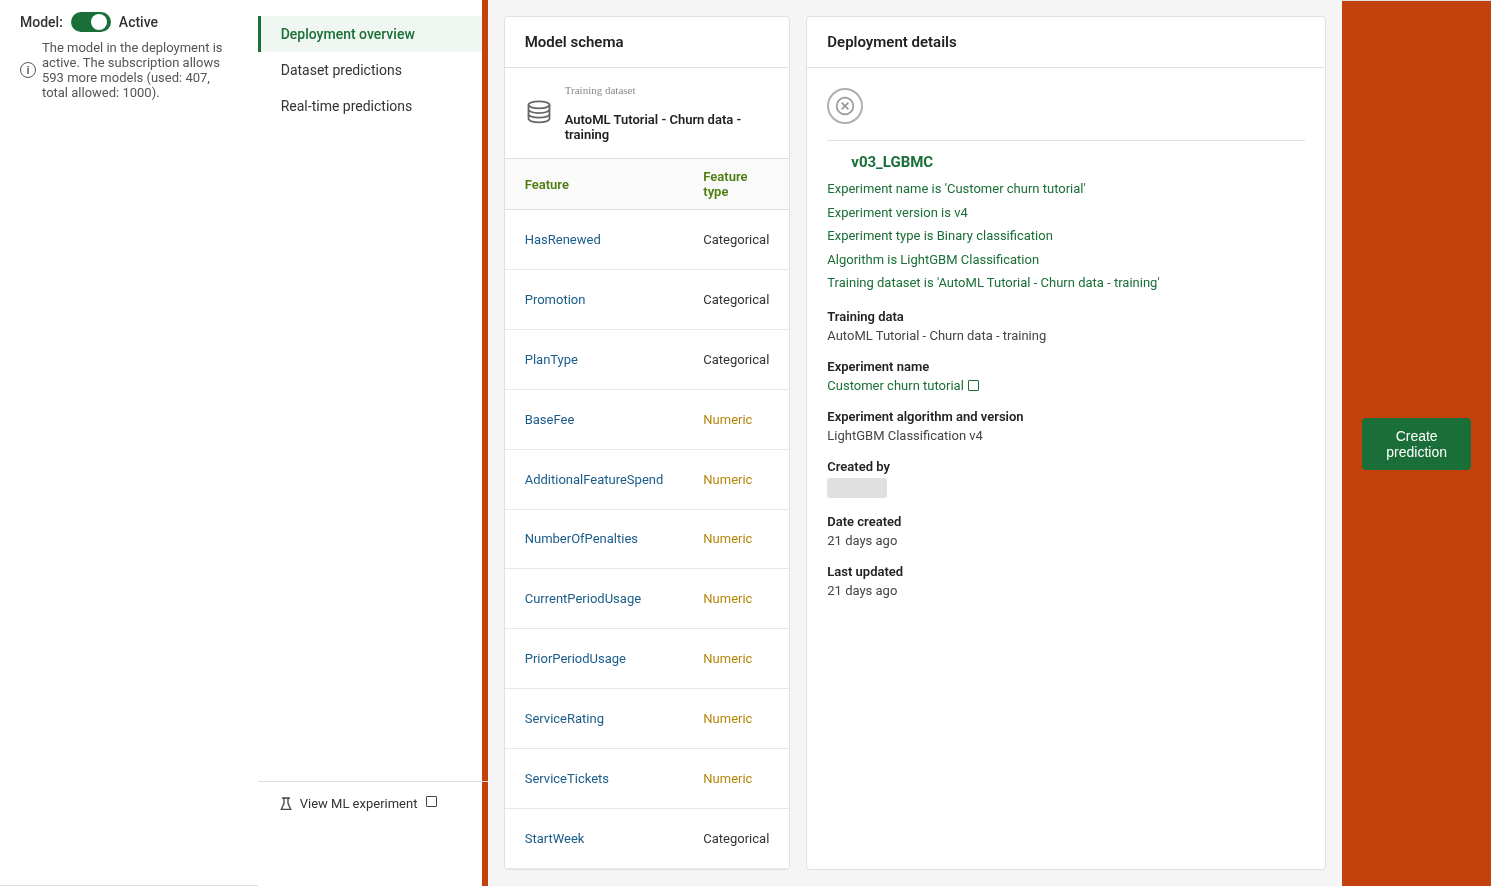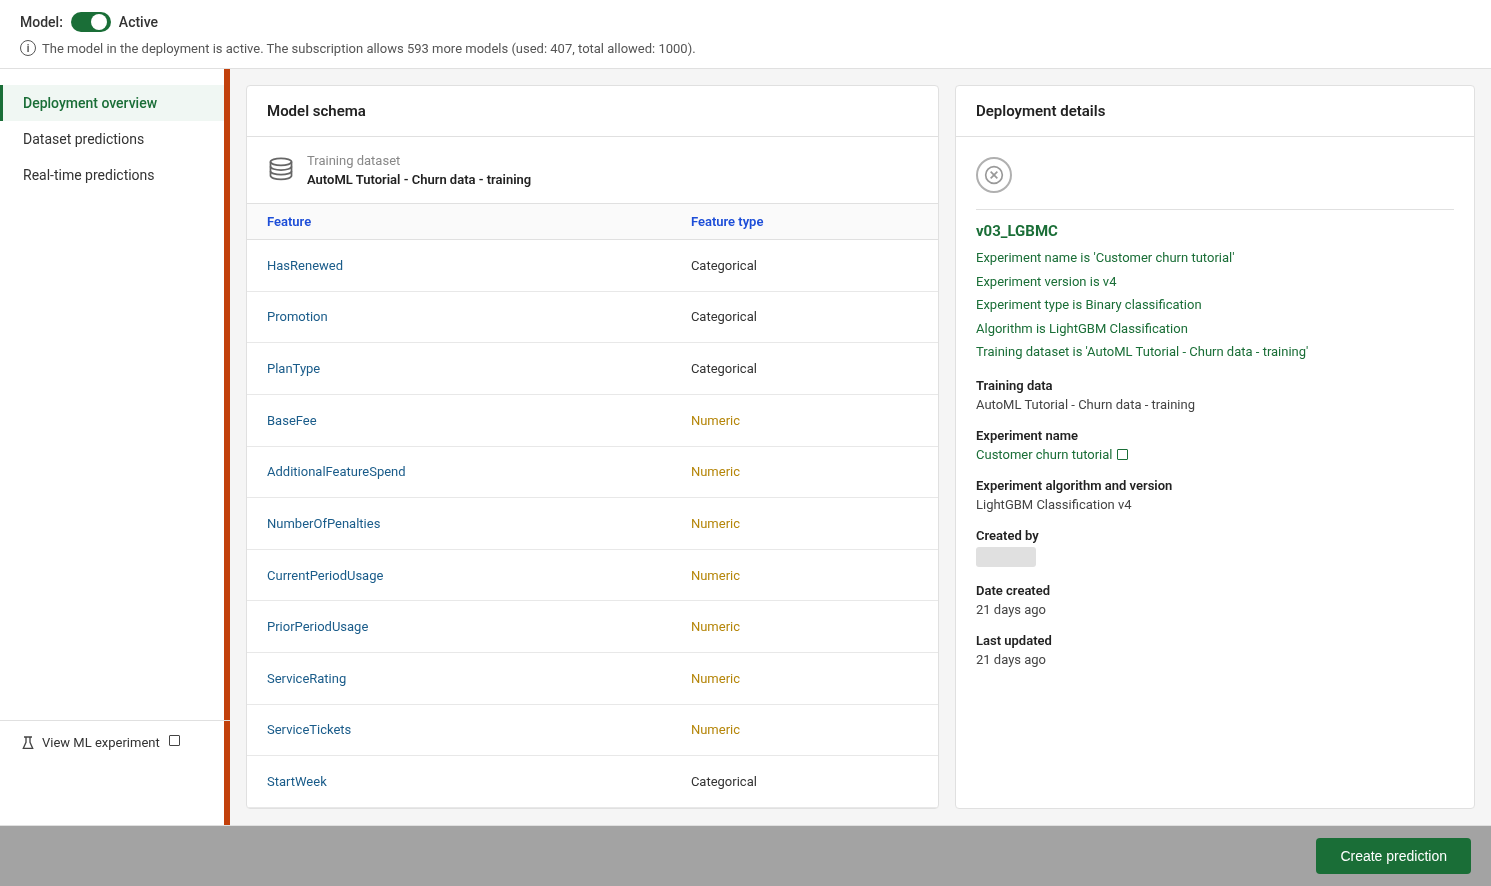--- a/index.html
+++ b/index.html
@@ -133,44 +133,45 @@
     }
 
     .db-icon {
       width: 28px;
       height: 28px;
       color: #555;
       flex-shrink: 0;
     }
 
     .training-dataset-label {
-      font-size: 13px;
+      font-size: 11px;
       color: #888;
-      margin-bottom: 4px;
+      margin-bottom: 16px;
+      font-family: Liberation Serif, serif;
     }
 
     .training-dataset-name {
       font-size: 13px;
       font-weight: 600;
       color: #222;
     }
 
     .schema-table {
       width: 100%;
       border-collapse: collapse;
       flex: 1;
     }
 
     .schema-table th {
       text-align: left;
       padding: 10px 20px;
       border-bottom: 1px solid #e0e0e0;
       font-size: 13px;
       font-weight: 600;
-      color: #1d4ed8;
+      color: #4d7c0f;
       background: #fafafa;
     }
 
     .schema-table td {
       padding: 10px 20px;
       border-bottom: 1px solid #e8e8e8;
       font-size: 13px;
     }
 
     .feature-name {
@@ -220,20 +221,21 @@
       border: none;
       border-top: 1px solid #e0e0e0;
       margin: 12px 0;
     }
 
     .model-name-heading {
       font-size: 15px;
       font-weight: 700;
       color: #1a6e37;
       margin-bottom: 8px;
+      margin-left: 24px;
     }
 
     .detail-line {
       font-size: 13px;
       margin-bottom: 4px;
       line-height: 1.5;
     }
 
     .detail-line.green { color: #1a6e37; }
 
@@ -260,42 +262,42 @@
 
     .avatar-placeholder {
       width: 60px;
       height: 20px;
       background: #e0e0e0;
       border-radius: 3px;
       margin-top: 4px;
     }
 
     .footer-bar {
-      background: #a3a3a3;
+      background: #c2410c;
       border-top: 1px solid #e0e0e0;
       padding: 12px 20px;
       display: flex;
       justify-content: flex-end;
       align-items: center;
     }
 
     .create-prediction-btn {
       background: #1a6e37;
       color: #fff;
       border: none;
       border-radius: 4px;
       padding: 10px 24px;
       font-size: 14px;
       font-weight: 500;
       cursor: pointer;
     }
 
     .page-wrapper {
       display: flex;
-      flex-direction: column;
+      flex-direction: row;
       min-height: 886px;
     }
   </style>
 </head>
 <body>
 
 <div class="page-wrapper">
 
   <div class="top-bar">
     <div class="model-status">

